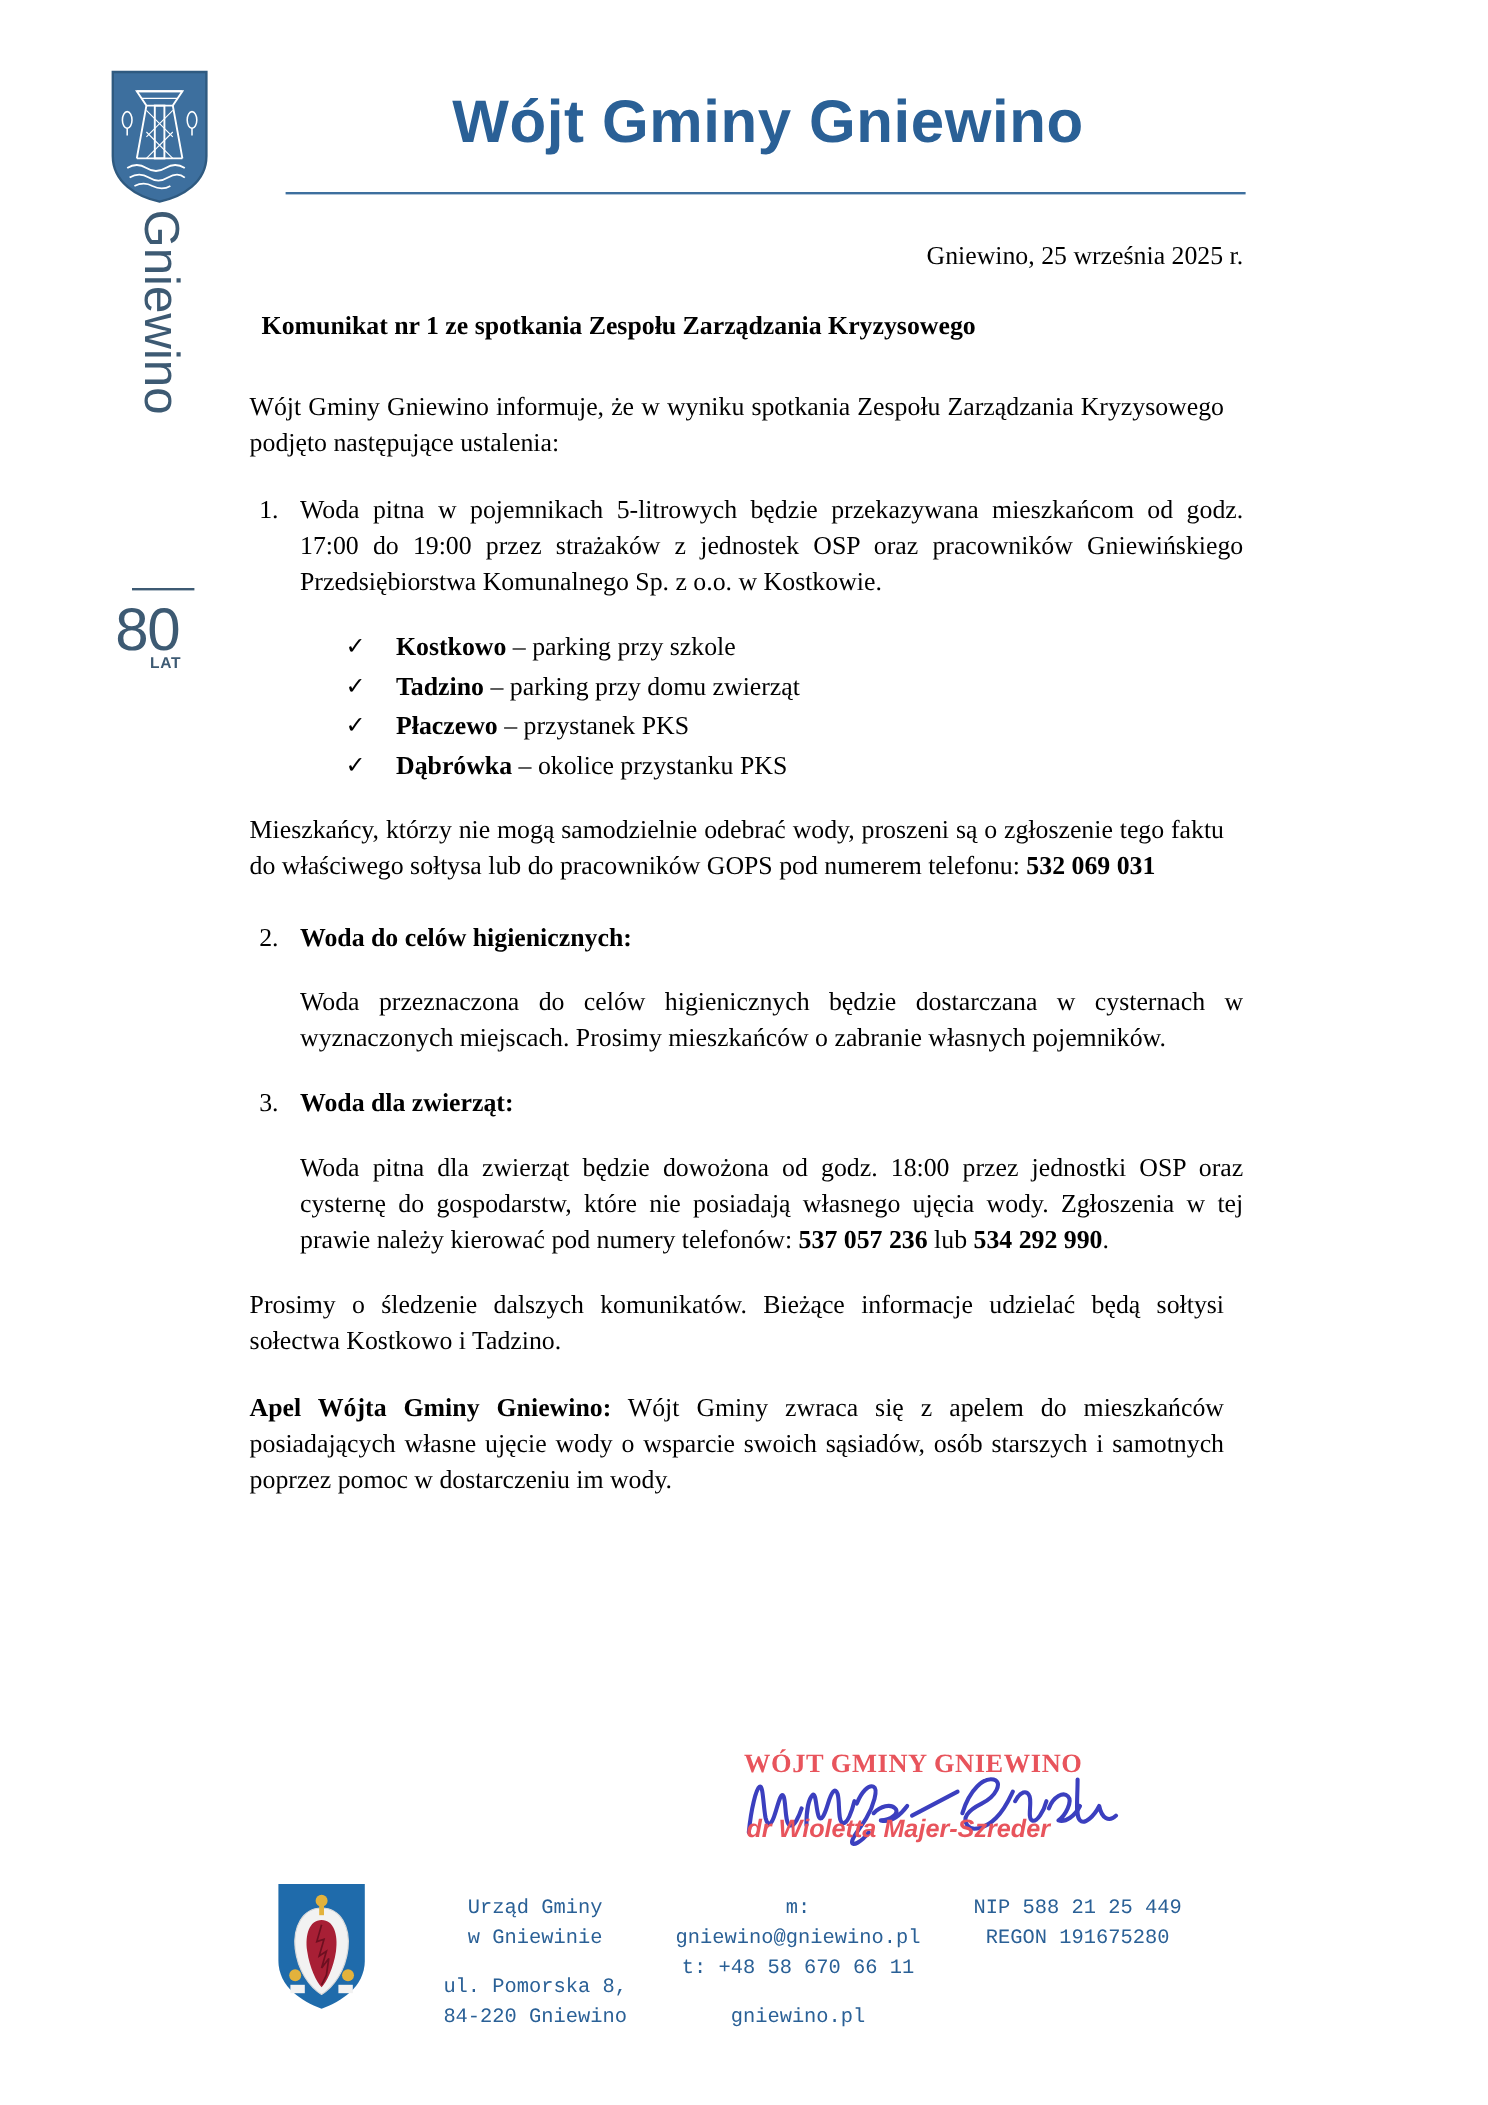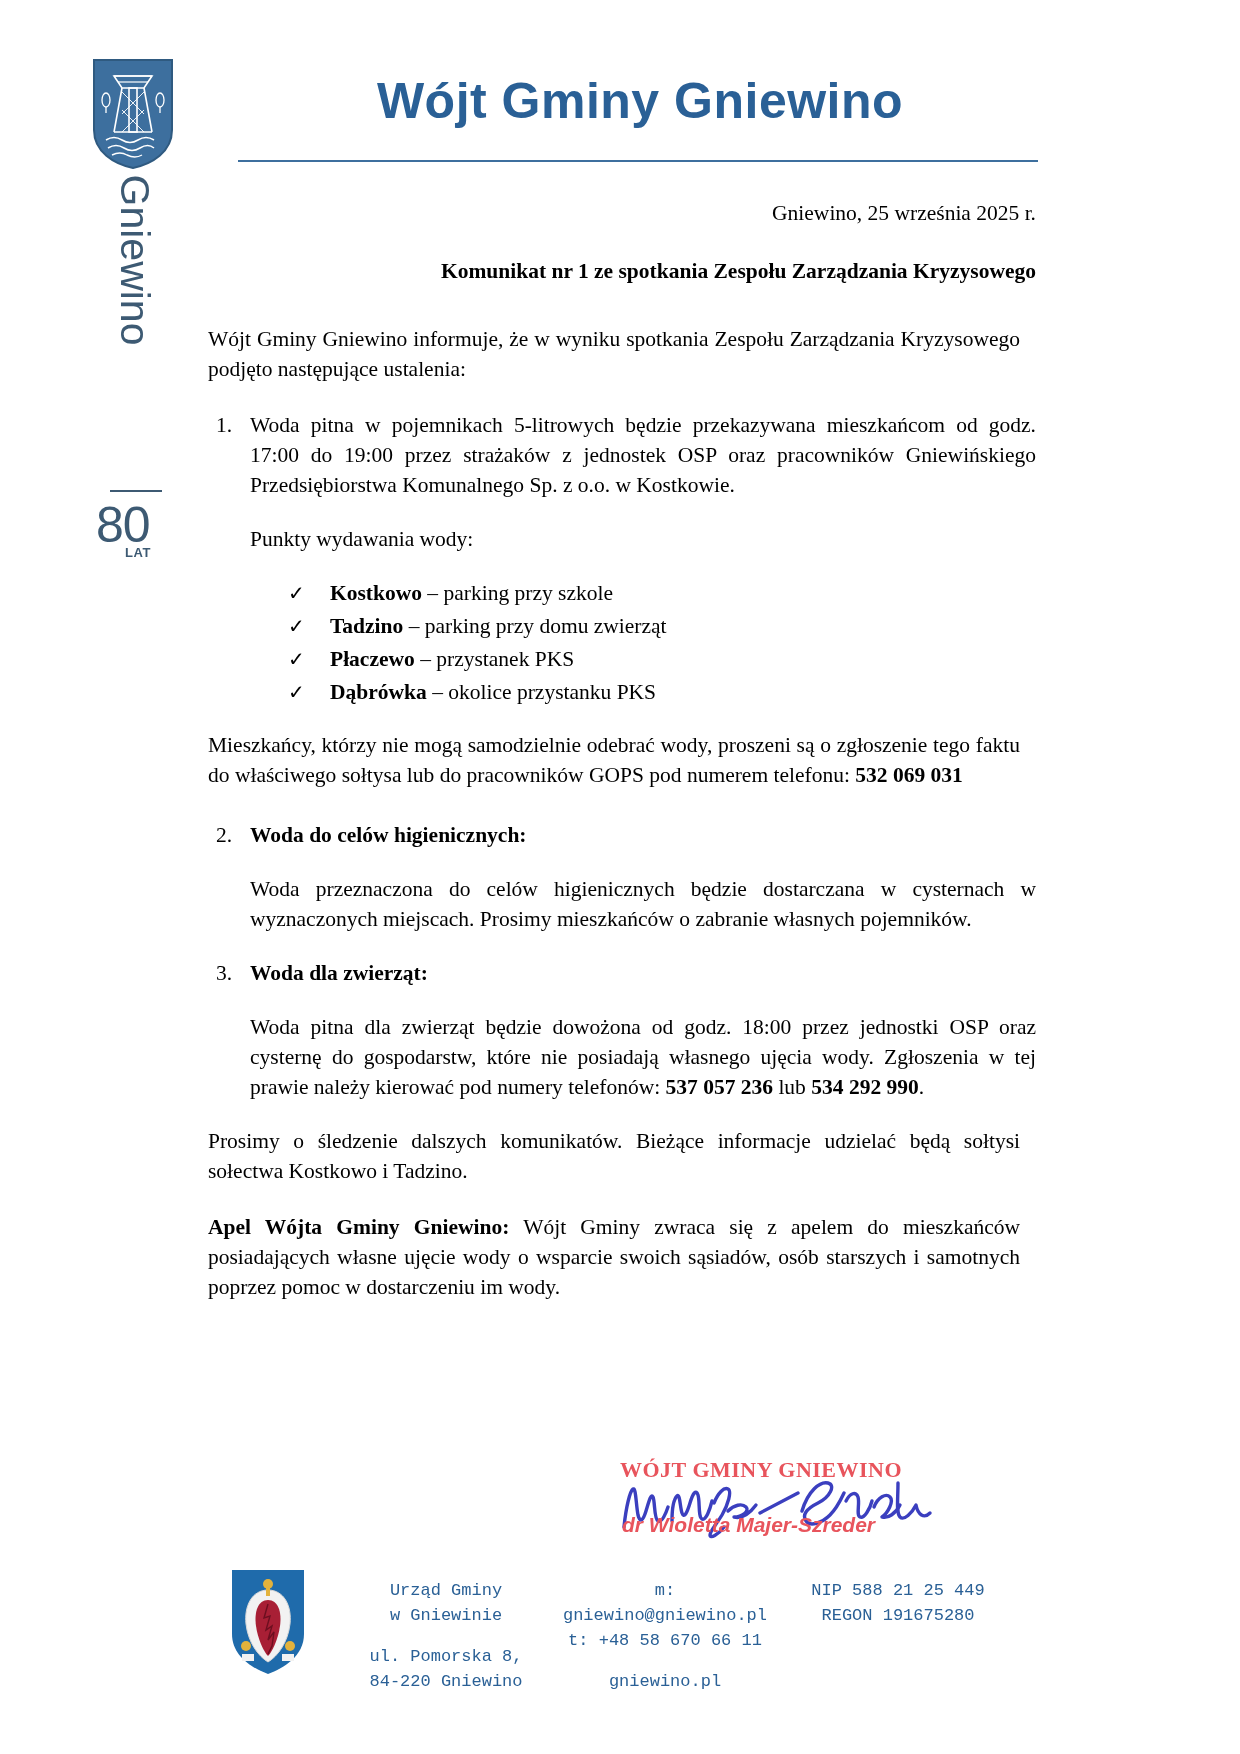--- a/index.html
+++ b/index.html
@@ -124,21 +124,21 @@
     width: 828px;
     font-size: 21.5px;
     line-height: 30px;
   }
   .place-date {
     text-align: right;
     margin: 0 0 28px 0;
     font-size: 21.5px;
   }
   .komunikat-title {
-    text-align: right;
+    text-align: left;
     font-weight: 700;
     font-size: 21.5px;
     margin: 0 0 38px 0;
     padding-left: 10px;
   }
   p.just {
     text-align: justify;
     margin: 0 16px 26px 0;
   }
 
@@ -303,21 +303,20 @@
 
     <p class="just">Wójt Gminy Gniewino informuje, że w wyniku spotkania Zespołu Zarządzania Kryzysowego podjęto następujące ustalenia:</p>
 
     <ol class="main-list">
 
       <li>
         <span class="li-num">1.</span>
 
         <div class="sub-block">
           <p>Woda pitna w pojemnikach 5-litrowych będzie przekazywana mieszkańcom od godz. 17:00 do 19:00 przez strażaków z jednostek OSP oraz pracowników Gniewińskiego Przedsiębiorstwa Komunalnego Sp. z o.o. w Kostkowie.</p>
-          <p>Punkty wydawania wody:</p>
 
           <ul class="checks">
             <li>
               <span class="chk">✓</span><span class="bold">Kostkowo</span><span> – parking przy szkole</span>
             </li>
             <li>
               <span class="chk">✓</span><span class="bold">Tadzino</span><span> – parking przy domu zwierząt</span>
             </li>
             <li>
               <span class="chk">✓</span><span class="bold">Płaczewo</span><span> – przystanek PKS</span>

